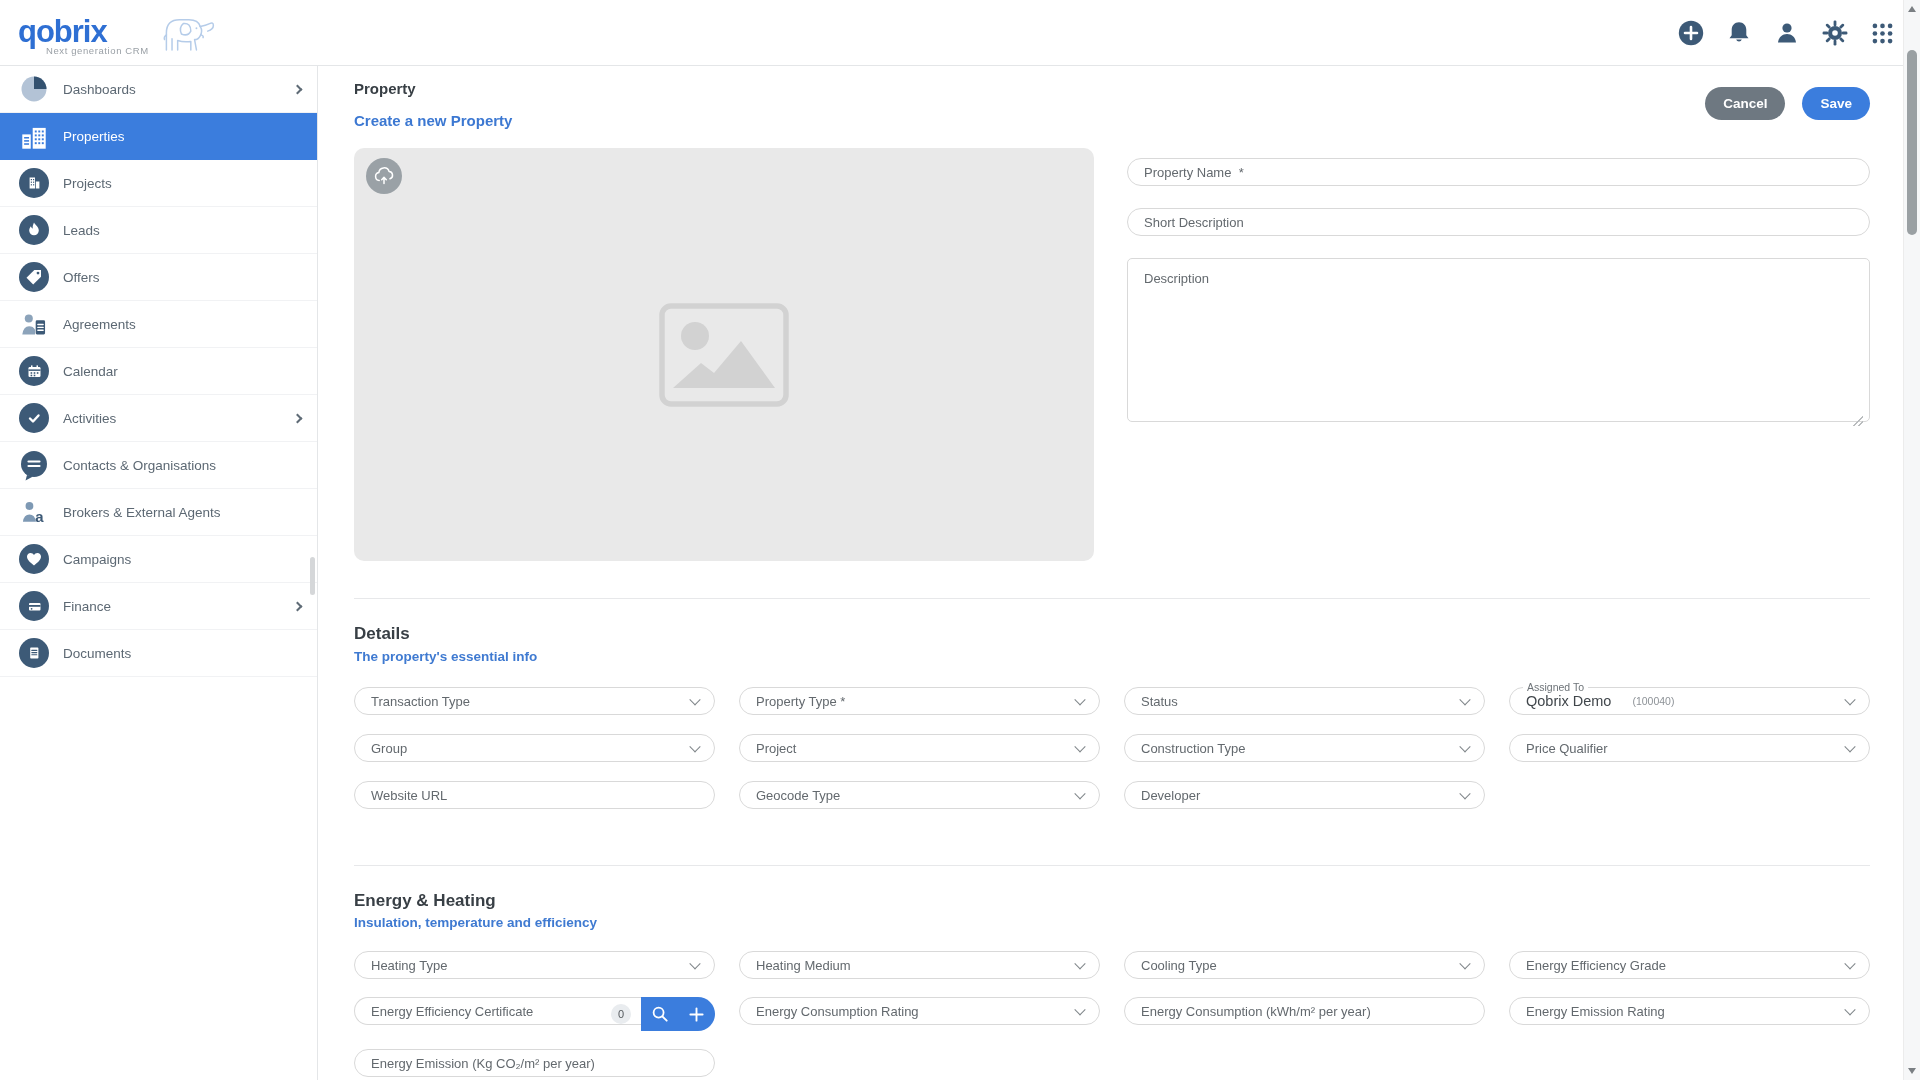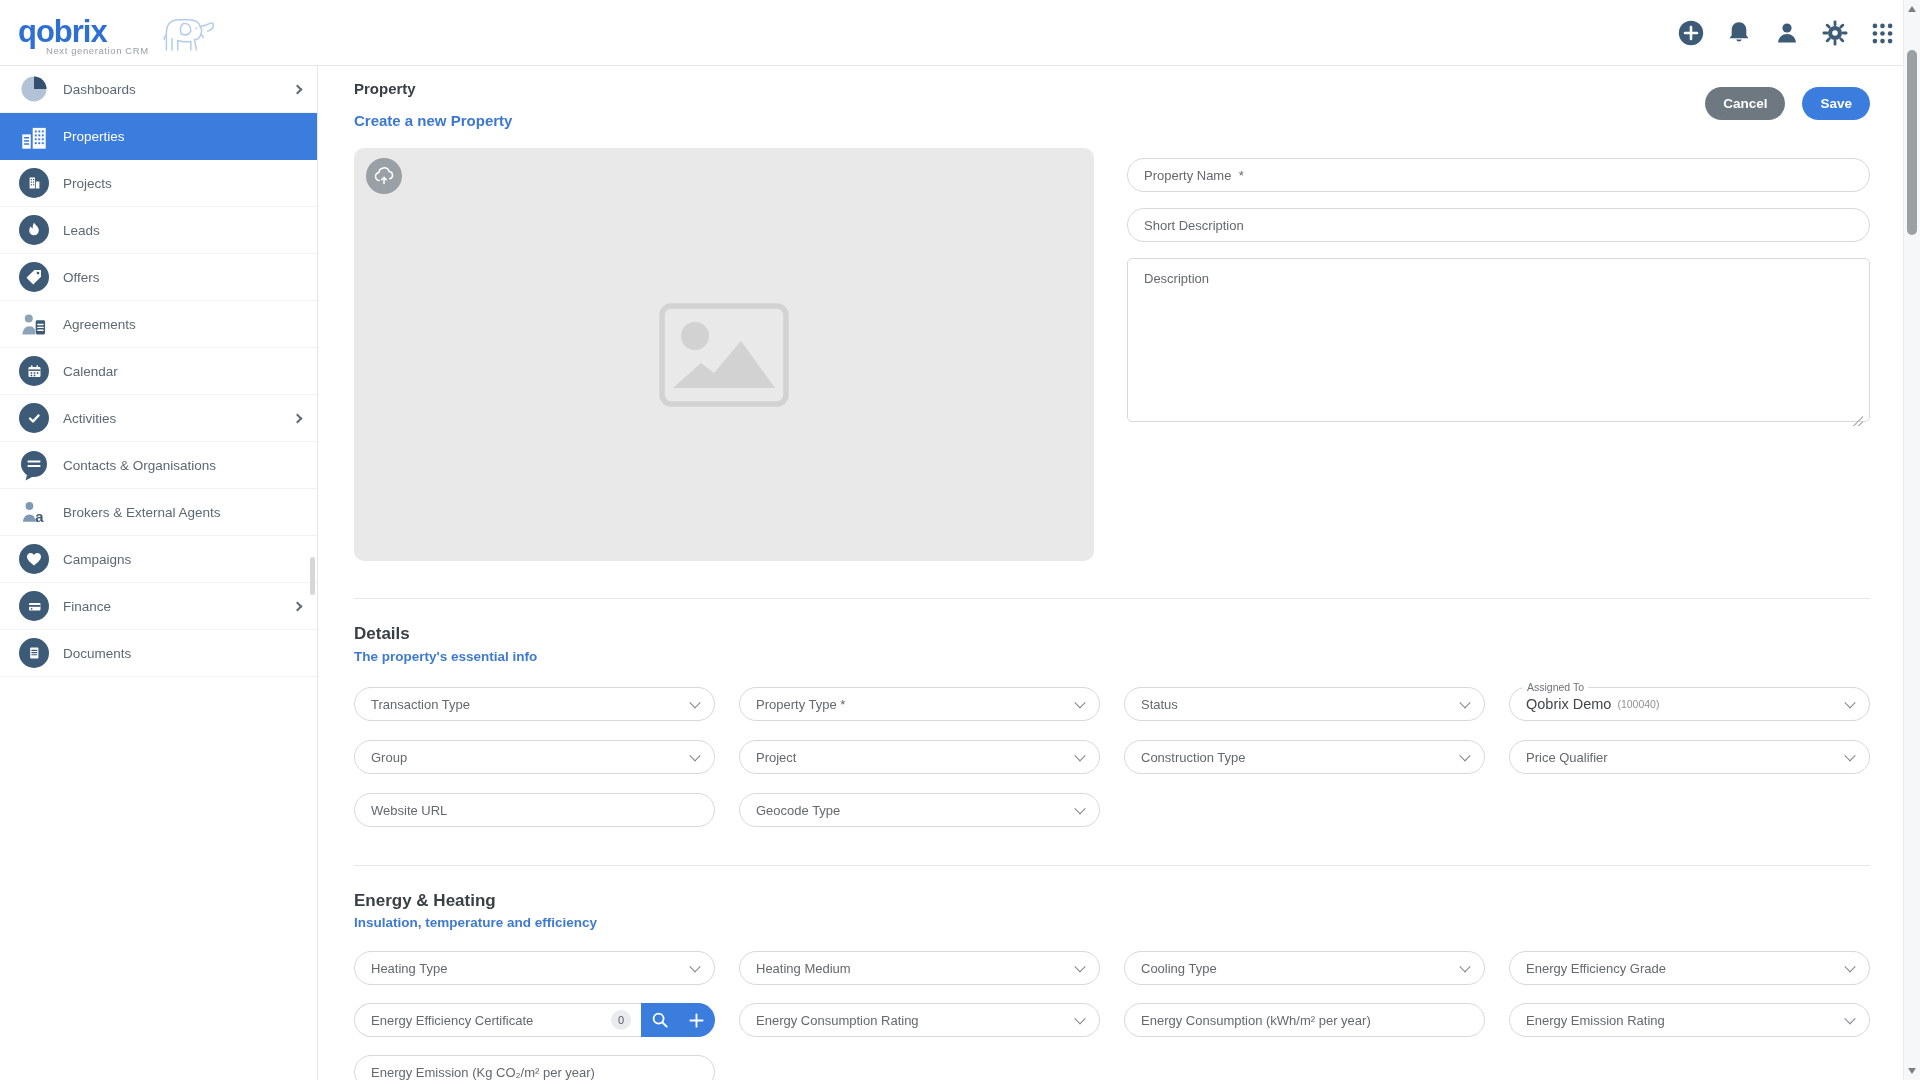--- a/index.html
+++ b/index.html
@@ -44,25 +44,25 @@
   .btn.cancel { background:#6e7881; }
   .btn.save { background:#3b7ddd; }
 
   .media-panel { position:absolute; left:36px; top:82px; width:740px; height:413px;
     background:#e9e9e9; border-radius:10px; }
   .upload-circle { position:absolute; left:12px; top:10px; width:36px; height:36px; border-radius:50%;
     background:#9aa1a6; display:flex; align-items:center; justify-content:center; cursor:pointer; }
   .img-ph { position:absolute; left:50%; top:50%; transform:translate(-50%,-50%); }
 
   .col-right { position:absolute; left:809px; top:0; width:743px; }
-  .pill { position:relative; height:34px; width:100%; border:1px solid #d9d9d9; border-radius:17px;
+  .pill { position:relative; height:28px; width:100%; border:1px solid #d9d9d9; border-radius:17px;
     background:#fff; display:flex; align-items:center; padding:12px 16px; font-size:13px; color:#63696e; }
   input.pill { outline:none; font-family:inherit; }
   input.pill::placeholder { color:#63696e; opacity:1; }
-  .pill.select { cursor:pointer; padding-right:34px; }
+  .pill.select { cursor:pointer; padding-right:34px;gap:15px; }
   .chev { position:absolute; right:15px; top:50%; width:8px; height:8px;
     border-right:1.6px solid #7f8589; border-bottom:1.6px solid #7f8589;
     transform:translateY(-65%) rotate(45deg); }
   .in-name { position:absolute; top:92px; }
   .in-short { position:absolute; top:142px; }
   .ta-desc { position:absolute; top:192px; width:743px; height:164px; border:1px solid #d9d9d9;
     border-radius:5px; padding:12px 16px; font-size:13px; color:#63696e; font-family:inherit;
     resize:none; outline:none; }
   .ta-desc::placeholder { color:#63696e; opacity:1; }
   .grip { position:absolute; top:349px; left:725px; width:11px; height:11px;
@@ -418,20 +418,24 @@
 
       <div class="pill select">
         <span>Price Qualifier</span>
           <i class="chev"></i>
       </div>
       <input class="pill" type="text" placeholder="Website URL" style="">
       <div class="pill select">
         <span>Geocode Type</span>
           <i class="chev"></i>
       </div>
+      <div class="pill select">
+        <span>Developer</span>
+          <i class="chev"></i>
+      </div>
     </div>
 
     <div class="divider d2"></div>
 
     <div class="sec-h en-h">Energy &amp; Heating</div>
     <div class="sec-s en-s">Insulation, temperature and efficiency</div>
 
     <div class="fgrid grid-energy">
       <div class="pill select">
         <span>Heating Type</span>

